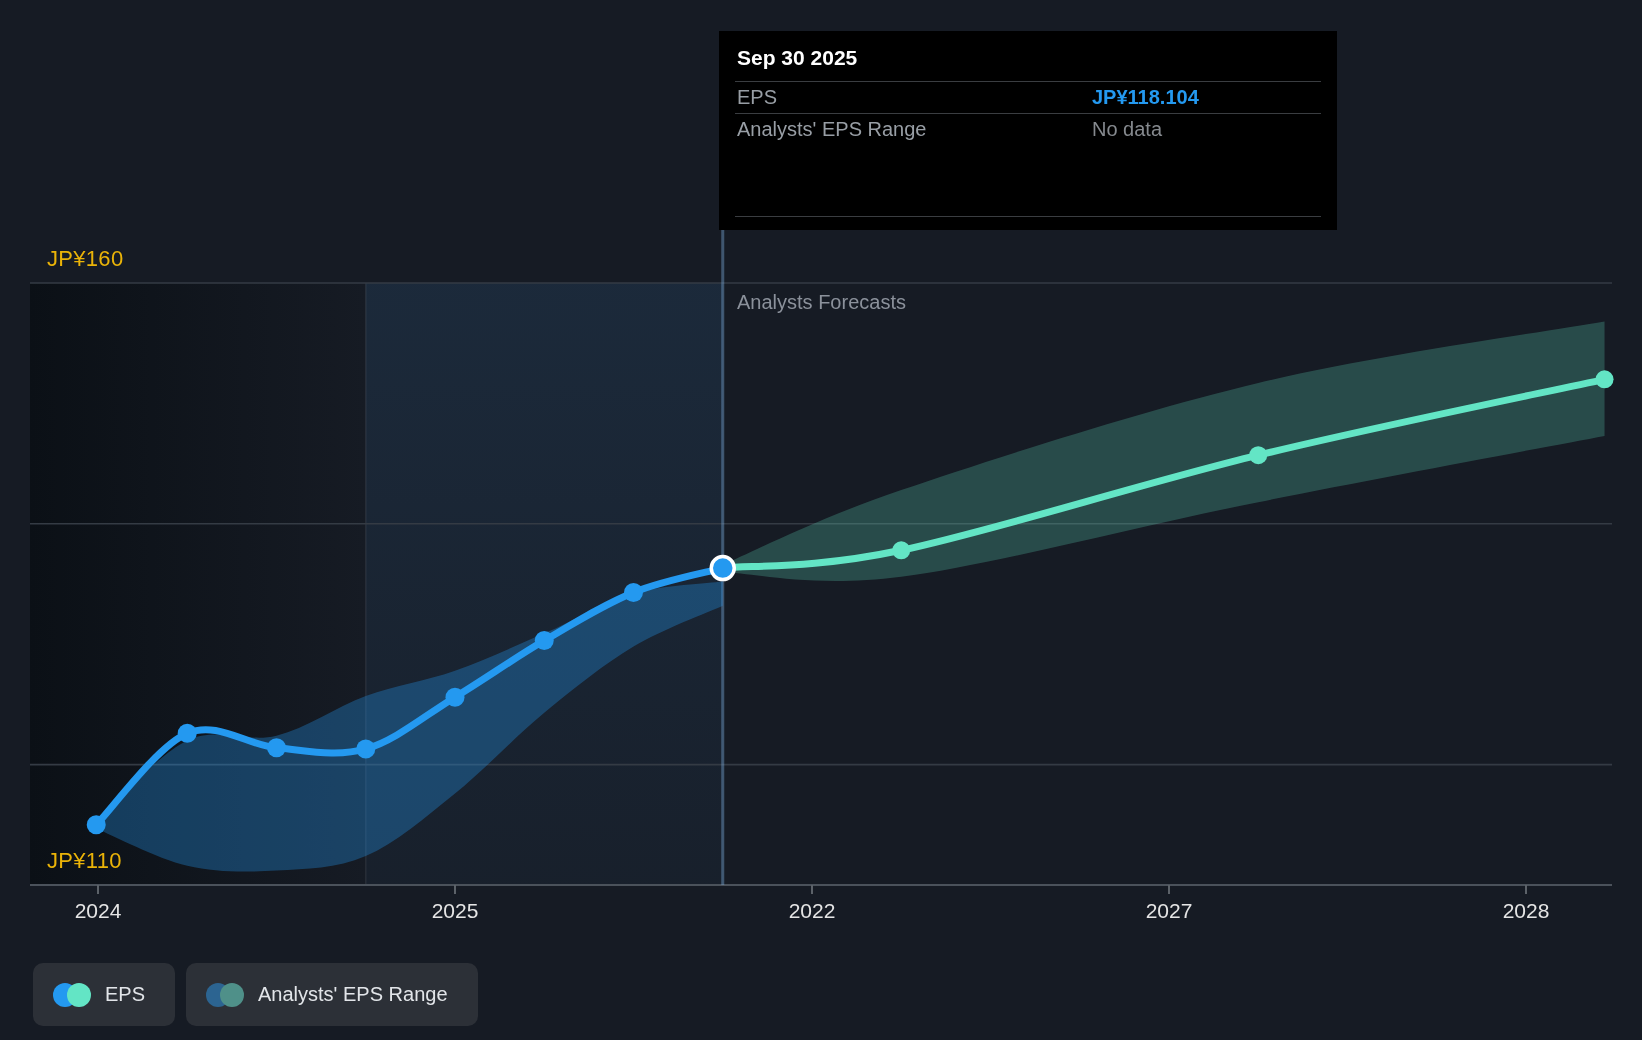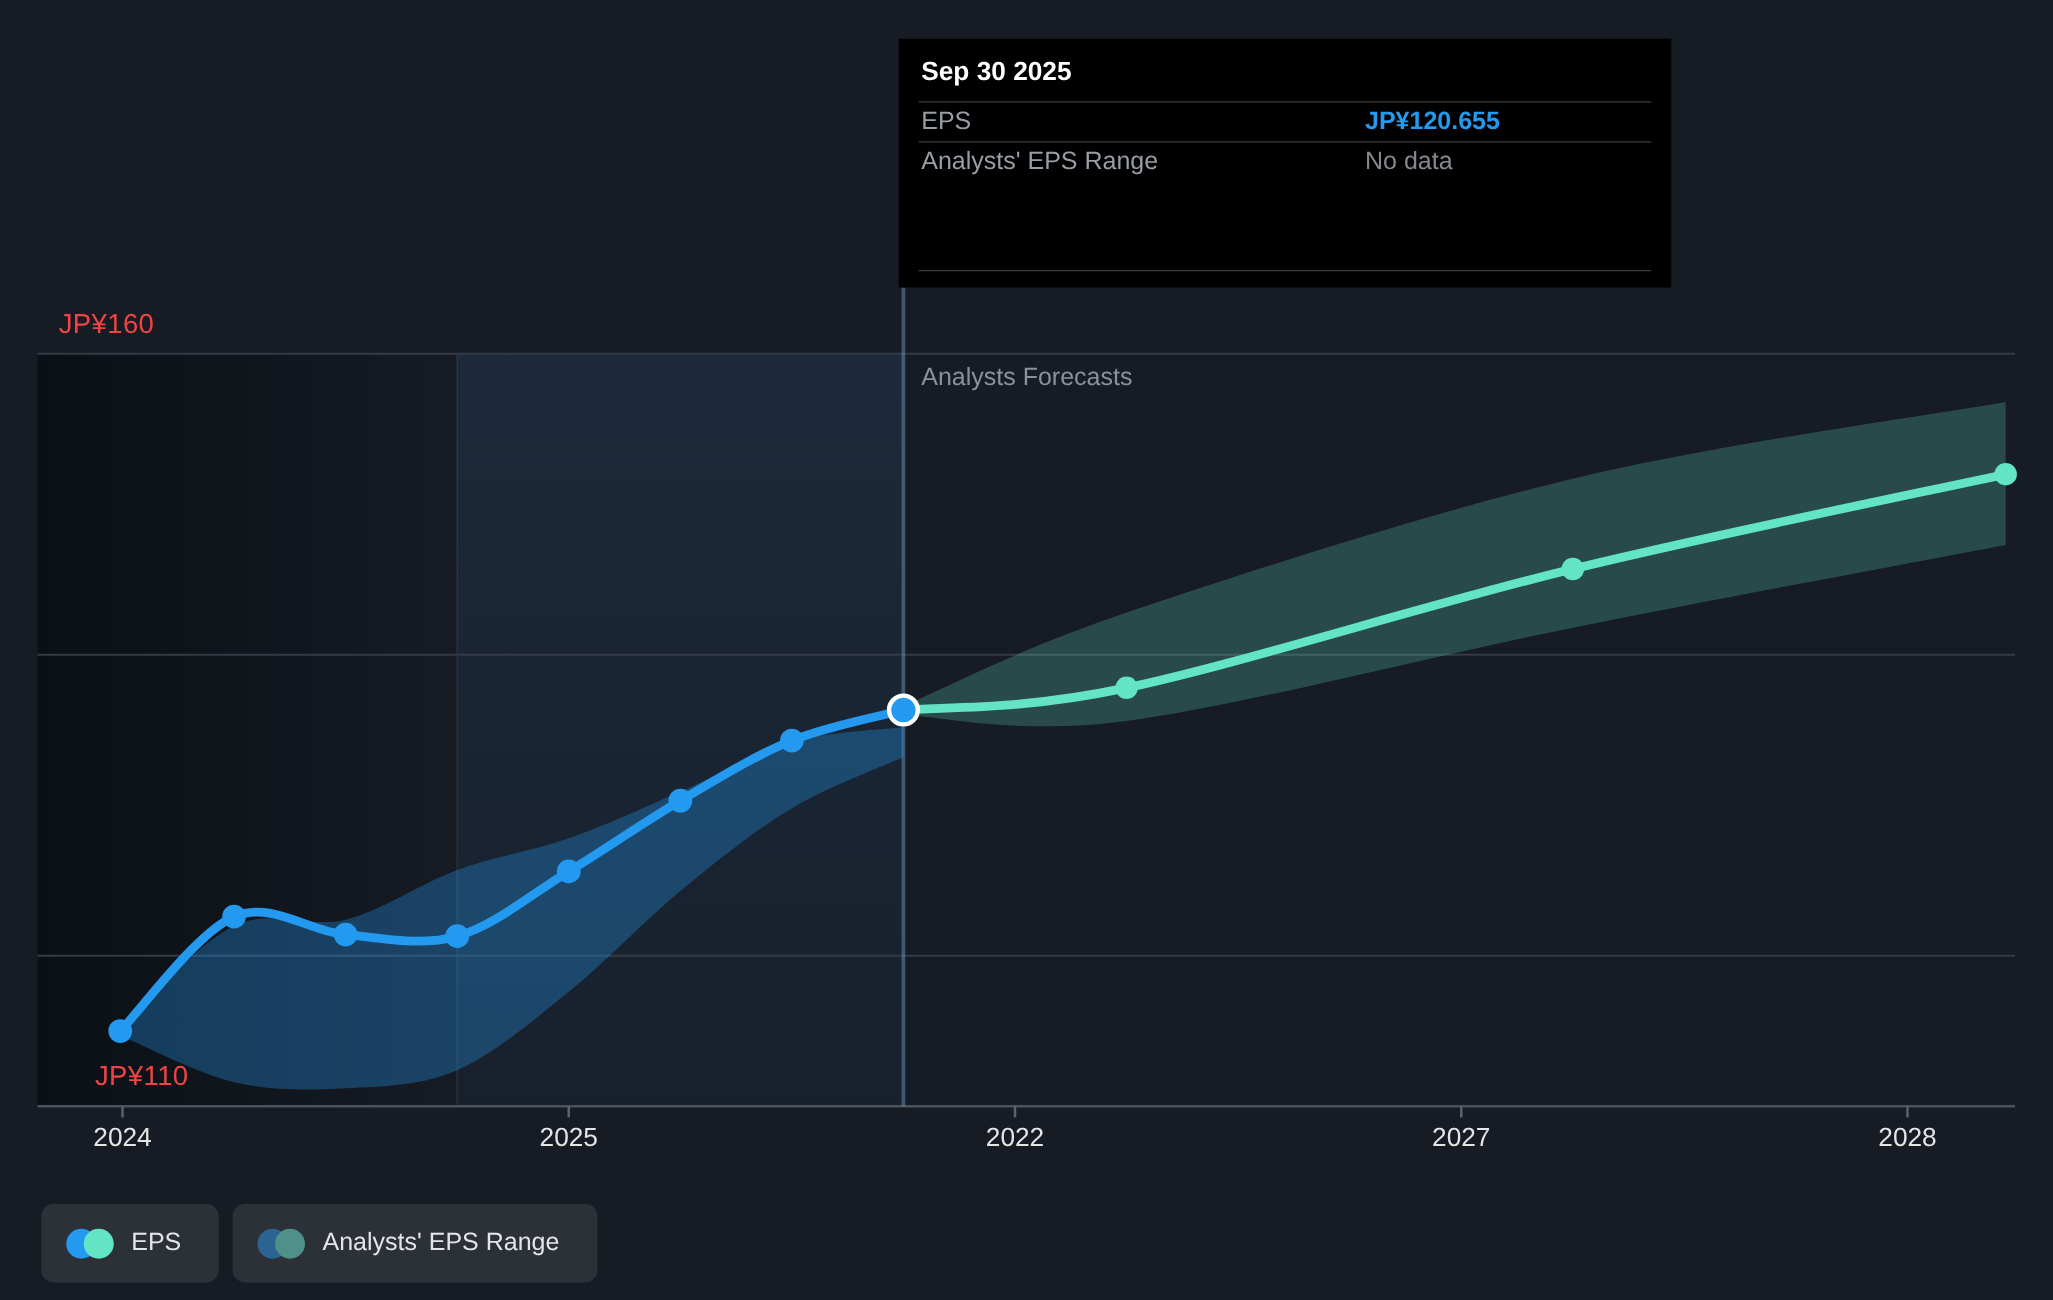--- a/index.html
+++ b/index.html
@@ -1,20 +1,20 @@
 <!DOCTYPE html>
 <html><head>
 <meta charset="utf-8">
 <style>
   html,body{margin:0;padding:0;background:#141923;}
   #page{position:relative;width:1642px;height:1040px;background:#161b24;overflow:hidden;
         font-family:"Liberation Sans",sans-serif;}
   #chart-svg{position:absolute;left:0;top:0;}
   .abs{position:absolute;}
-  .ylab{color:#ef4444;font-size:22px;font-weight:500;letter-spacing:.3px;}
+  .ylab{color:#eab308;font-size:22px;font-weight:500;letter-spacing:.3px;}
   .phase-actual{color:#ffffff;font-size:20px;font-weight:600;}
   .phase-forecast{color:#8b919b;font-size:20px;font-weight:500;}
   .xtick{color:#e5e5e5;font-size:21px;text-align:center;width:90px;}
   
   .tooltip{position:absolute;left:719px;top:31px;width:618px;height:199px;background:#000;}
   .tt-title{padding:15px 32px 11px 18px;font-size:21px;font-weight:700;color:#ffffff;}
   .tt-sep{height:1px;background:#3a3d41;margin:0 16px;}
   .tt-row{display:flex;align-items:center;height:31px;padding:0 18px;font-size:20px;}
   .tt-label{color:#989ea5;width:355px;flex:none;}
   .tt-value{font-weight:700;}
@@ -67,39 +67,39 @@
       <circle cx="455" cy="697.176" r="9.5" fill="#2499f0"></circle>
       <circle cx="544.25" cy="640.5879999999999" r="9.5" fill="#2499f0"></circle>
       <circle cx="633.5" cy="592.4279999999999" r="9.5" fill="#2499f0"></circle>
       <circle cx="901.25" cy="550.2879999999998" r="9" fill="#63e5c5"></circle>
       <circle cx="1258.25" cy="455.17200000000014" r="9" fill="#63e5c5"></circle>
       <circle cx="1604.5400000000097" cy="379.32" r="9" fill="#63e5c5"></circle>
       <circle cx="722.75" cy="568.0470000000001" r="11.5" fill="#2499f0" stroke="#ffffff" stroke-width="3.5"></circle>
     </svg>
 
   <div class="abs ylab" style="left:47px;top:246px;">JP¥160</div>
-  <div class="abs ylab" style="left:47px;top:848px;margin-left:29px;">JP¥110</div>
+  <div class="abs ylab" style="left:47px;top:848px;">JP¥110</div>
 
   <div class="abs phase-forecast" style="left:737px;top:291px;">Analysts Forecasts</div>
 
   <div id="xticks">
       <div class="abs xtick" style="left: 53px; top: 899px;">2024</div>
       <div class="abs xtick" style="left: 410px; top: 899px;">2025</div>
       <div class="abs xtick" style="left: 767px; top: 899px;">2022</div>
       <div class="abs xtick" style="left: 1124px; top: 899px;">2027</div>
       <div class="abs xtick" style="left: 1481px; top: 899px;">2028</div>
     </div>
 
   <div class="tooltip">
     <div class="tt-title">Sep 30 2025</div>
     <div id="tt-rows">
         <div class="tt-sep"></div>
         <div class="tt-row">
           <div class="tt-label">EPS</div>
-          <div class="tt-value" style="color: rgb(36, 153, 240);">JP¥120.655</div>
+          <div class="tt-value" style="color: rgb(36, 153, 240);">JP¥118.104</div>
         </div>
         <div class="tt-sep"></div>
         <div class="tt-row">
           <div class="tt-label">Analysts' EPS Range</div>
           <div class="tt-value" style="color: rgb(133, 137, 142); font-weight: 400; text-align: right;">No data</div>
         </div>
       </div>
     <div class="tt-bottom-sep"></div>
   </div>
 

